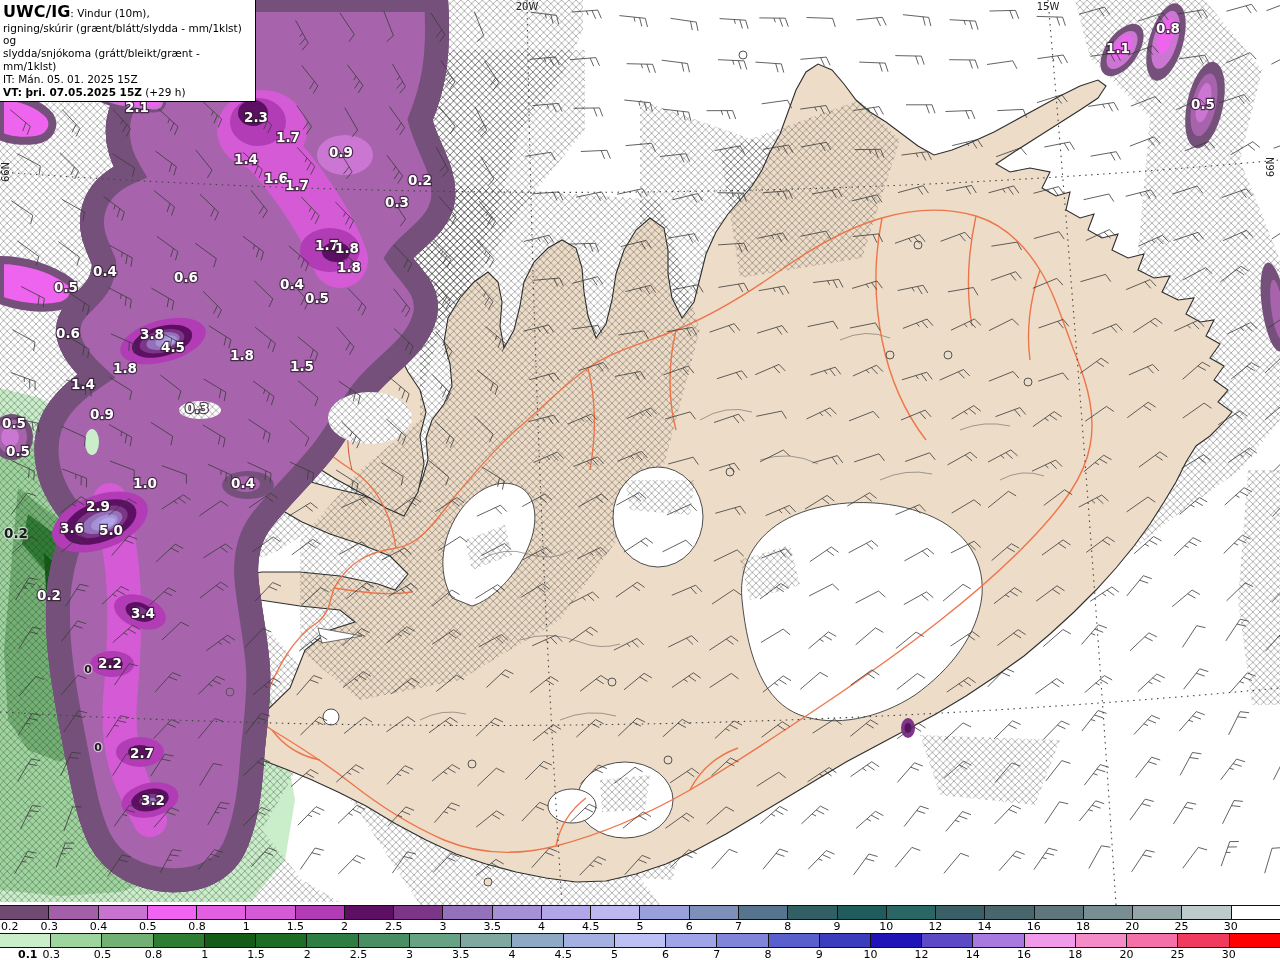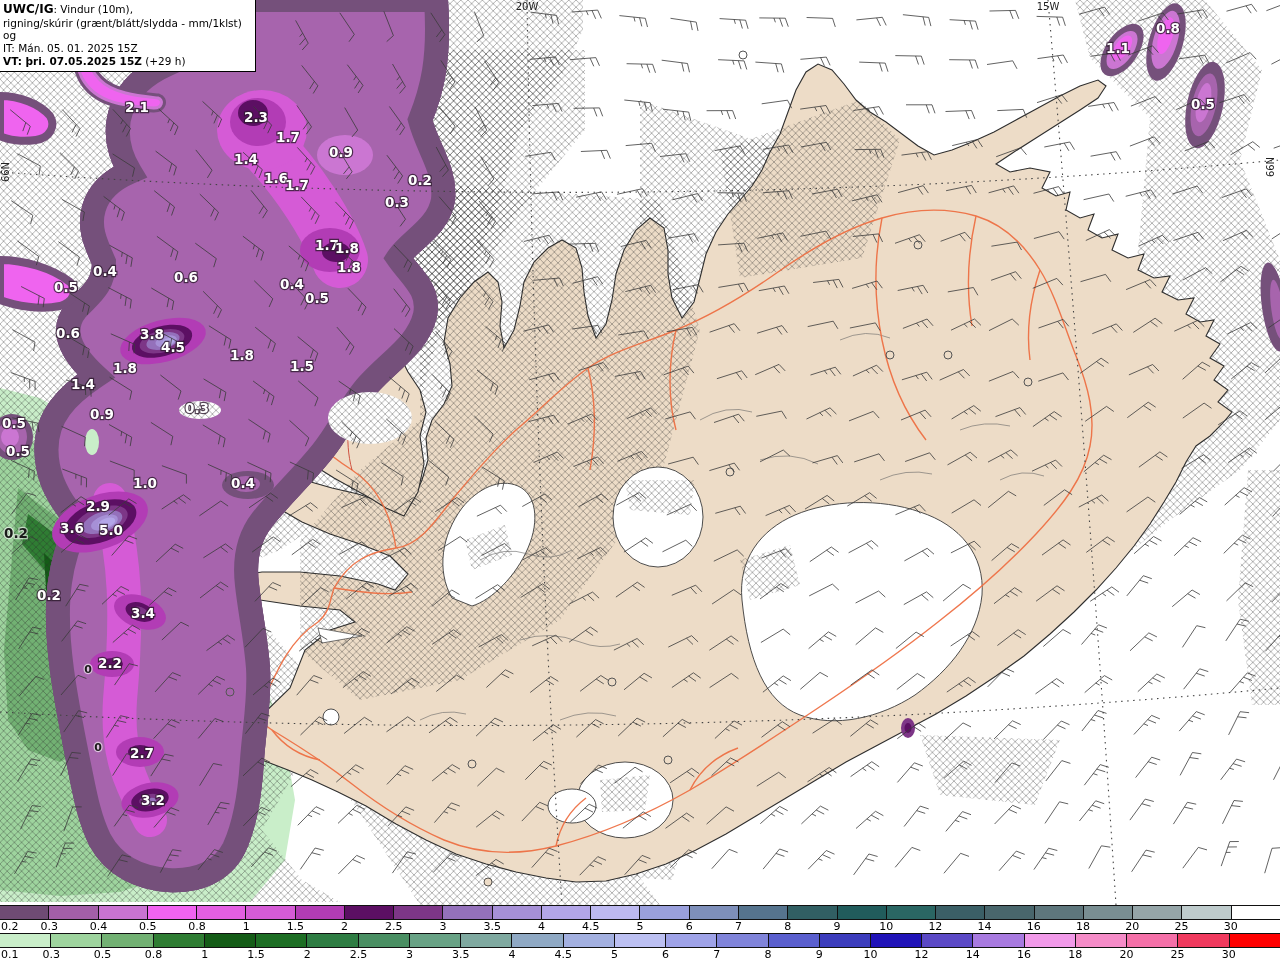--- a/index.html
+++ b/index.html
@@ -3,21 +3,21 @@
 <meta charset="utf-8">
 <style>
   html,body{margin:0;padding:0;background:#888;}
   .stage{position:relative;width:1280px;height:960px;background:#fff;overflow:hidden;
          font-family:"DejaVu Sans","Liberation Sans",sans-serif;}
   #map{position:absolute;left:0;top:0;}
   
   .titlebox{position:absolute;left:0;top:0;width:248px;background:#fff;
     border-right:1.5px solid #000;border-bottom:1.5px solid #000;
     padding:2px 4px 3px 3px;font-size:10.5px;line-height:1.22;color:#000;z-index:30;}
-  .titlebox .t1b{font-weight:bold;font-size:12px;}
+  .titlebox .t1b{font-weight:bold;font-size:16px;}
   .titlebox b{font-weight:bold;}
   
   .bars{position:absolute;left:0;top:905px;width:1280px;z-index:25;background:#fff;}
   .bar{display:flex;height:15px;border-top:1px solid #111;border-bottom:1px solid #111;box-sizing:border-box;}
   .bar .seg{height:100%;border-left:1px solid #111;box-sizing:border-box;flex:1 1 auto;}
   .bar .seg:first-child{border-left:none;}
   .ticks{position:relative;height:13px;background:#fff;font-size:11px;color:#000;}
   .ticks span{position:absolute;top:0;transform:translateX(-50%);white-space:nowrap;}
   .ticks span.first{transform:none;}
 </style>
@@ -280,20 +280,21 @@
         <text x="527" y="10" text-anchor="middle" font-size="10" fill="#222">20W</text>
         <text x="1048" y="10" text-anchor="middle" font-size="10" fill="#222">15W</text>
         <text x="9" y="172" transform="rotate(-90 9 172)" text-anchor="middle" font-size="10" fill="#222">66N</text>
         <text x="1274" y="167" transform="rotate(-90 1274 167)" text-anchor="middle" font-size="10" fill="#222">66N</text>
       </g>
 </svg>
 
 <div class="titlebox">
   <div><span class="t1b">UWC/IG</span><span>: Vindur (10m),</span></div>
   <div>rigning/skúrir (grænt/blátt/slydda - mm/1klst) og</div>
+  <div>slydda/snjókoma (grátt/bleikt/grænt - mm/1klst)</div>
   <div>IT: Mán. 05. 01. 2025 15Z</div>
   <div><b>VT: þri. 07.05.2025 15Z</b><span> (+29 h)</span></div>
 </div>
 
 <div class="bars">
   <div class="bar" id="bar-snow">
         <div class="seg" style="background: rgb(111, 75, 116);"></div>
         <div class="seg" style="background: rgb(163, 95, 168);"></div>
         <div class="seg" style="background: rgb(201, 115, 209);"></div>
         <div class="seg" style="background: rgb(241, 99, 241);"></div>
@@ -369,21 +370,21 @@
         <div class="seg" style="background: rgb(32, 19, 184);"></div>
         <div class="seg" style="background: rgb(91, 73, 198);"></div>
         <div class="seg" style="background: rgb(168, 122, 224);"></div>
         <div class="seg" style="background: rgb(241, 154, 233);"></div>
         <div class="seg" style="background: rgb(245, 140, 200);"></div>
         <div class="seg" style="background: rgb(244, 112, 168);"></div>
         <div class="seg" style="background: rgb(240, 58, 94);"></div>
         <div class="seg" style="background: rgb(254, 0, 0);"></div>
       </div>
   <div class="ticks" id="ticks-rain">
-        <span class="first" style="left: 1px;">0.1</span>
+        <span class="first" style="left: 18px; font-weight: bold;">0.1</span>
         <span style="left: 51.2px;">0.3</span>
         <span style="left: 102.4px;">0.5</span>
         <span style="left: 153.6px;">0.8</span>
         <span style="left: 204.8px;">1</span>
         <span style="left: 256px;">1.5</span>
         <span style="left: 307.2px;">2</span>
         <span style="left: 358.4px;">2.5</span>
         <span style="left: 409.6px;">3</span>
         <span style="left: 460.8px;">3.5</span>
         <span style="left: 512px;">4</span>

